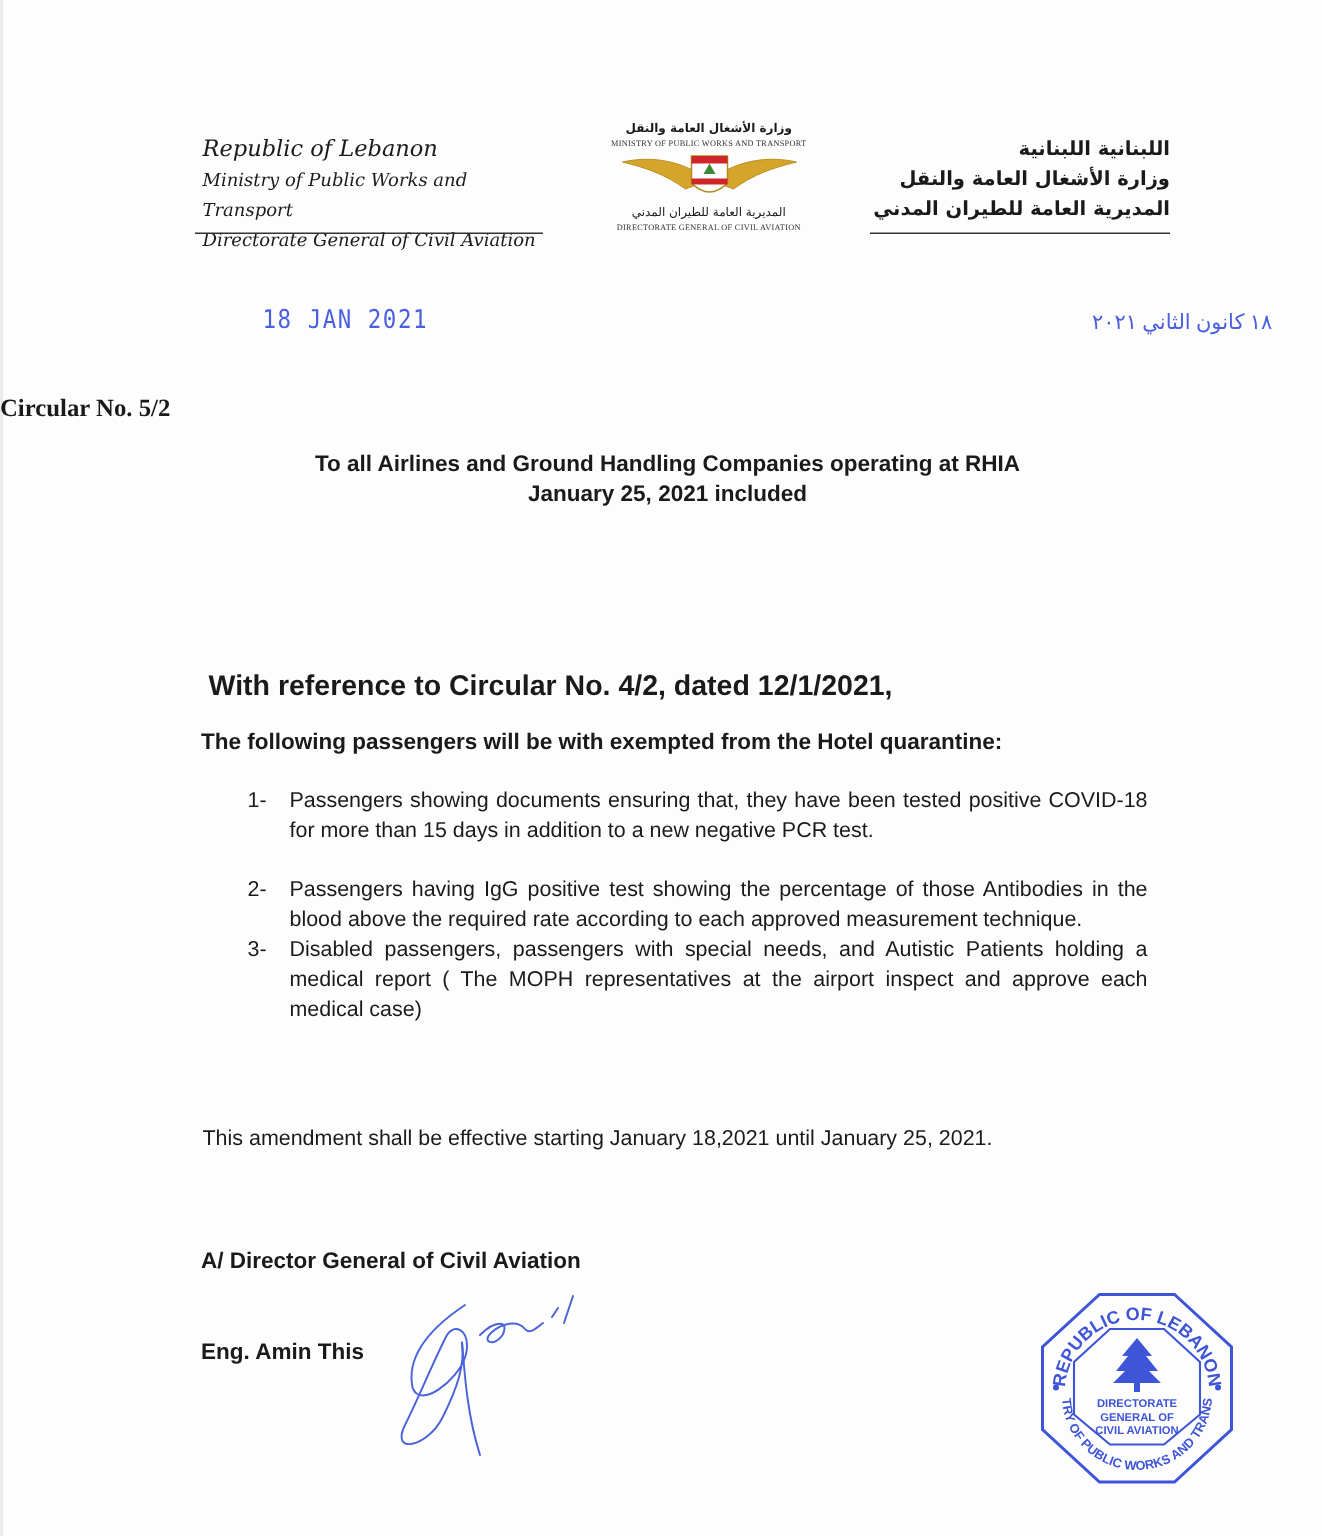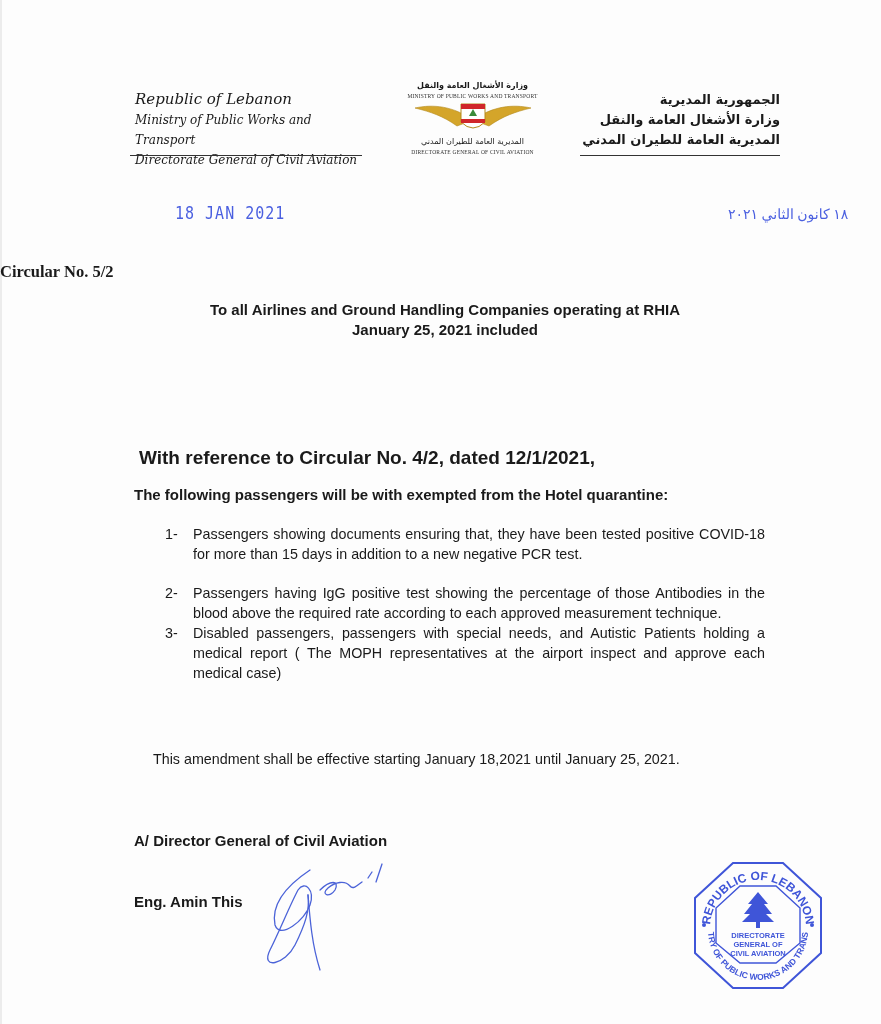--- a/index.html
+++ b/index.html
@@ -89,21 +89,21 @@
       position: absolute; left: 165px; width: 600px; top: 524px;
       font-family: "Liberation Sans", sans-serif; font-size: 14.3px; line-height: 20px;
     }
     .list-item { display: flex; }
     .list-item .num { width: 28px; flex: none; }
     .list-item .txt { flex: 1; text-align: justify; }
     .list-item.i1 { margin-bottom: 19px; }
     .list-item.i2 { margin-bottom: 0; }
 
     .effective {
-      position: absolute; left: 153px; top: 751px;
+      position: absolute; left: 135px; top: 751px;
       font-family: "Liberation Sans", sans-serif; font-size: 14.3px;
     }
     .signer-title {
       position: absolute; left: 134px; top: 832px;
       font-family: "Liberation Sans", sans-serif; font-weight: bold; font-size: 15px;
     }
     .signer-name {
       position: absolute; left: 134px; top: 893px;
       font-family: "Liberation Sans", sans-serif; font-weight: bold; font-size: 15px;
     }
@@ -135,21 +135,21 @@
     <path d="M48 4 L72 4 L72 22 Q60 34 48 22 Z" fill="#ffffff" stroke="#b48a1c" stroke-width="1"></path>
     <rect x="48" y="4" width="24" height="5" fill="#d0262a"></rect>
     <rect x="48" y="19" width="24" height="4" fill="#d0262a"></rect>
     <path d="M60 9 L56 16 L64 16 Z" fill="#3a8a3a"></path>
   </svg>
   <div class="ar2">المديرية العامة للطيران المدني</div>
   <div class="en2">DIRECTORATE GENERAL OF CIVIL AVIATION</div>
 </div>
 
 <div class="lh-ar">
-  <div>الجمهورية المديرية</div>
+  <div>اللبنانية اللبنانية</div>
   <div>وزارة الأشغال العامة والنقل</div>
   <div>المديرية العامة للطيران المدني</div>
 </div>
 <div class="lh-ar-rule"></div>
 
 <div class="date-stamp-en">18 JAN 2021</div>
 <div class="date-stamp-ar">١٨ كانون الثاني ٢٠٢١</div>
 
 <div class="circular-title">Circular No. 5/2</div>
 <div class="subject">

